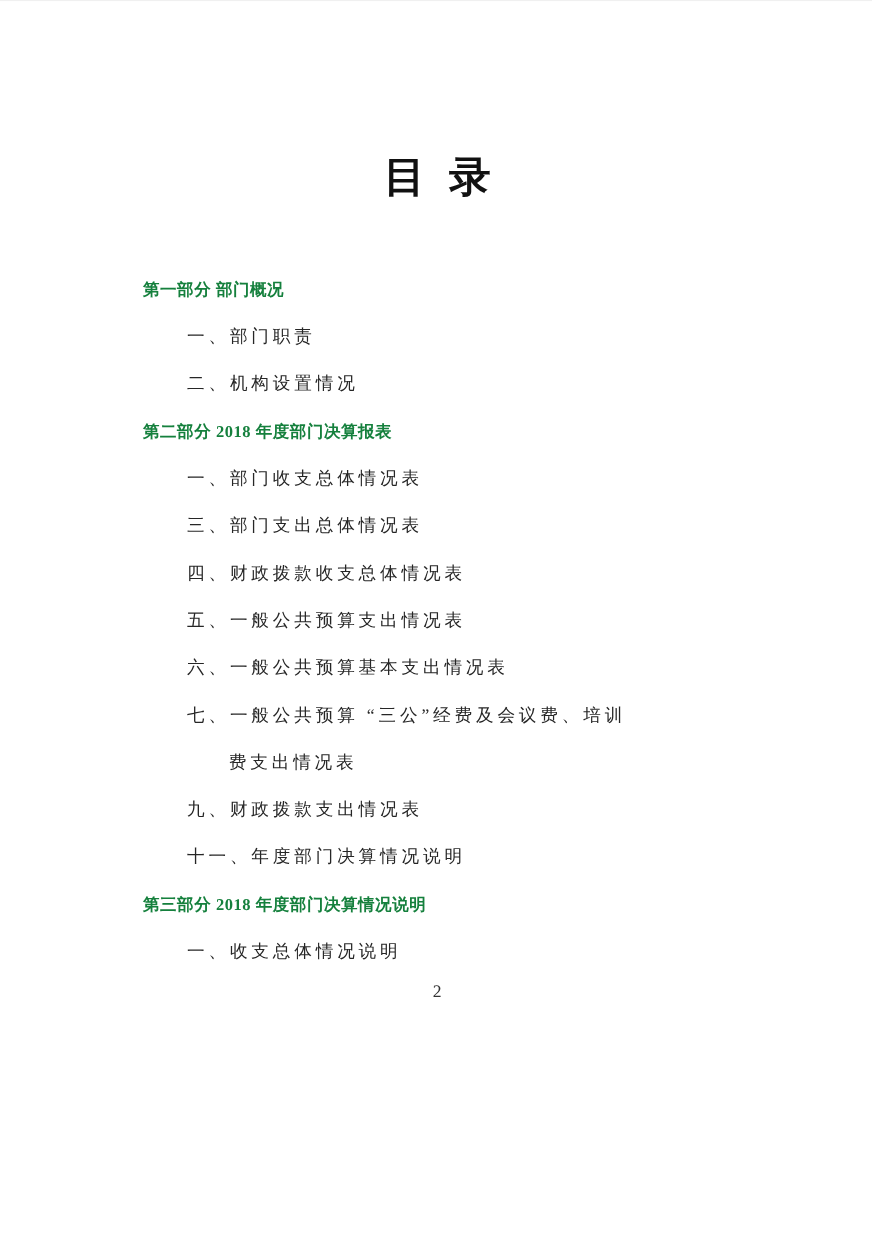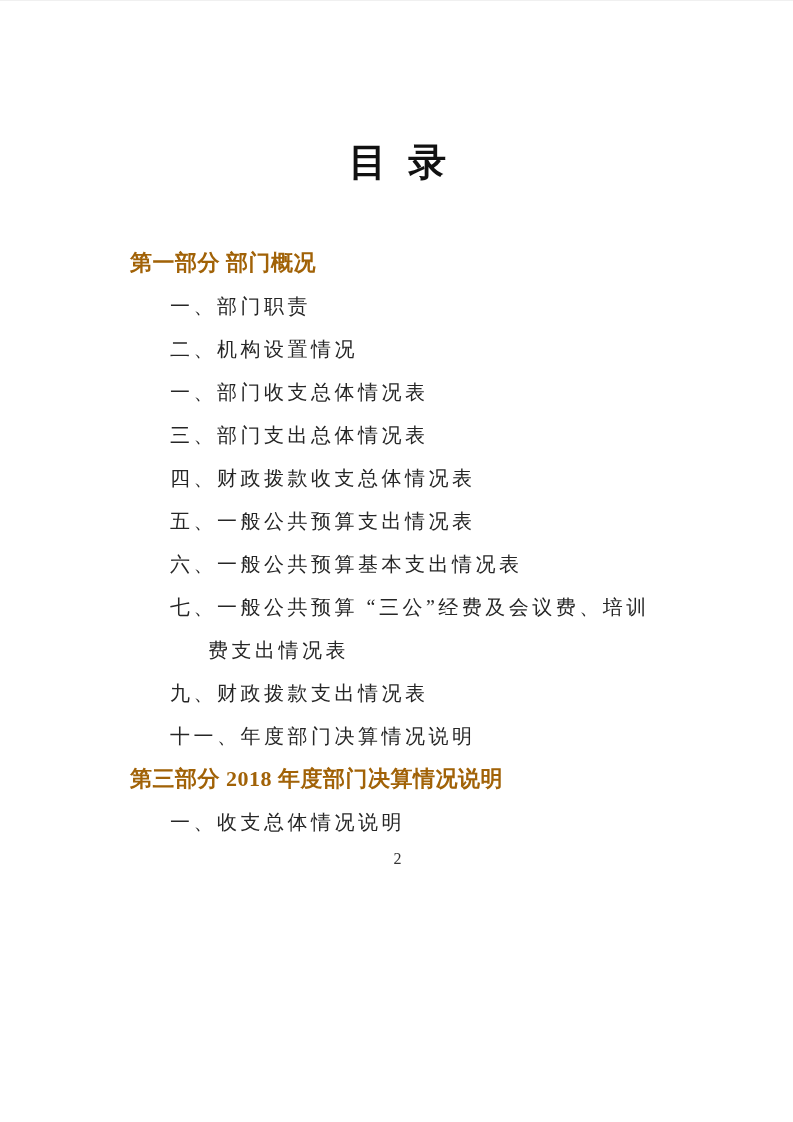--- a/index.html
+++ b/index.html
@@ -34,32 +34,32 @@
   }
 
   .toc {
     margin-top: 58px;
   }
 
   .toc-heading {
     height: 43px;
     display: flex;
     align-items: center;
-    font-size: 22px;
+    font-size: 15px;
     font-weight: bold;
-    color: #a16207;
+    color: #15803d;
     letter-spacing: 0.5px;
     white-space: pre;
   }
 
   .toc-item {
     height: 43px;
     display: flex;
     align-items: center;
-    font-size: 20px;
+    font-size: 16px;
     font-weight: normal;
     color: #262626;
     letter-spacing: 3.5px;
     padding-left: 40px;
     white-space: pre;
   }
 
   .toc-item.continuation {
     padding-left: 78px;
   }
@@ -75,20 +75,21 @@
 <body>
 
 <div class="page">
 
   <h1 class="doc-title">目 录</h1>
 
   <div class="toc">
       <div class="toc-heading">第一部分 部门概况</div>
       <div class="toc-item">一、部门职责</div>
       <div class="toc-item">二、机构设置情况</div>
+      <div class="toc-heading">第二部分 2018 年度部门决算报表</div>
       <div class="toc-item">一、部门收支总体情况表</div>
       <div class="toc-item">三、部门支出总体情况表</div>
       <div class="toc-item">四、财政拨款收支总体情况表</div>
       <div class="toc-item">五、一般公共预算支出情况表</div>
       <div class="toc-item">六、一般公共预算基本支出情况表</div>
       <div class="toc-item">七、一般公共预算 “三公”经费及会议费、培训</div>
       <div class="toc-item continuation">费支出情况表</div>
       <div class="toc-item">九、财政拨款支出情况表</div>
       <div class="toc-item">十一、年度部门决算情况说明</div>
       <div class="toc-heading">第三部分 2018 年度部门决算情况说明</div>

